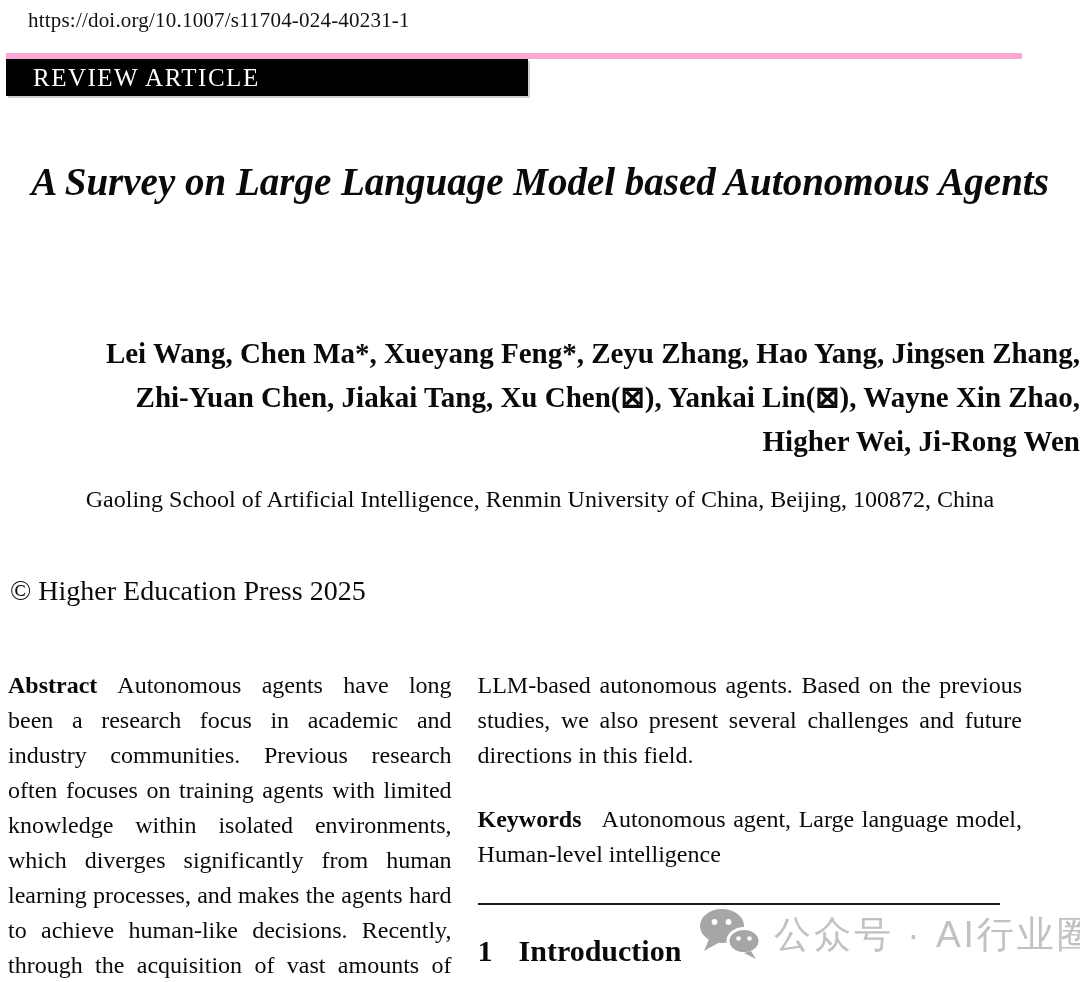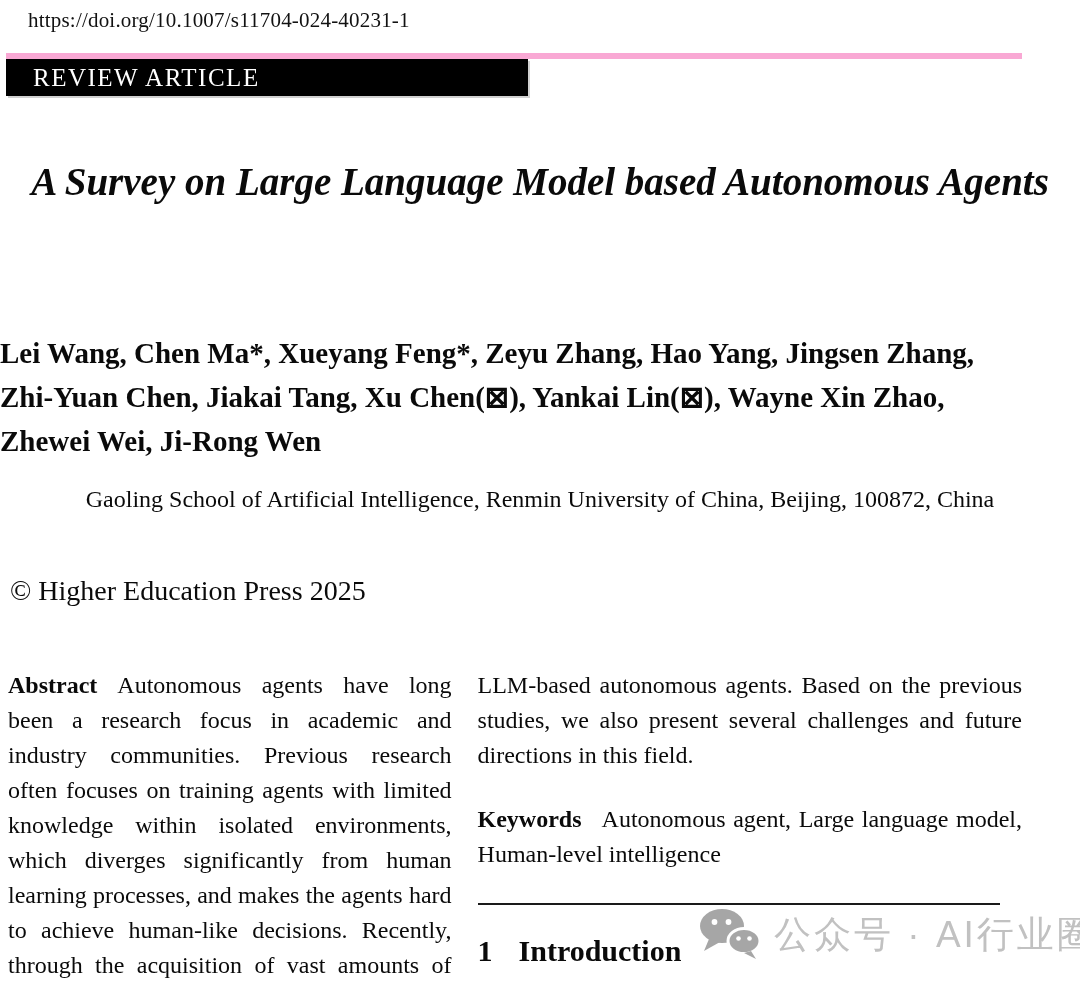--- a/index.html
+++ b/index.html
@@ -57,21 +57,21 @@
     line-height: 63px;
   }
   .title-inner { display: inline-block; max-width: 1020px; font-style: italic; }
 
   
   .authors {
     position: absolute;
     top: 331px;
     left: 0;
     right: 0;
-    text-align: left;
+    text-align: right;
     font-weight: bold;
     font-size: 29px;
     line-height: 44px;
   }
 
   
   .affiliation {
     position: absolute;
     top: 486px;
     left: 0;
@@ -158,21 +158,21 @@
     <span class="banner-bar">REVIEW ARTICLE</span>
   </div>
 
   <h1 class="title">
     <span class="title-inner">A Survey on Large Language Model based Autonomous Agents</span>
   </h1>
 
   <div class="authors">
     <div>Lei Wang, Chen Ma*, Xueyang Feng*, Zeyu Zhang, Hao Yang, Jingsen Zhang,</div>
     <div>Zhi-Yuan Chen, Jiakai Tang, Xu Chen(⊠), Yankai Lin(⊠), Wayne Xin Zhao,</div>
-    <div>Zhewei Wei, Ji-Rong Wen</div>
+    <div>Higher Wei, Ji-Rong Wen</div>
   </div>
 
   <div class="affiliation">Gaoling School of Artificial Intelligence, Renmin University of China, Beijing, 100872, China</div>
 
   <div class="copyright">© Higher Education Press 2025</div>
 
   <div class="columns">
 
     <div class="col">
       <p><span class="lead-label">Abstract</span><span>Autonomous agents have long been a research focus in academic and industry communities. Previous research often focuses on training agents with limited knowledge within isolated environments, which diverges significantly from human learning processes, and makes the agents hard to achieve human-like decisions. Recently, through the acquisition of vast amounts of web knowledge, large language models (LLMs) have shown poten-</span></p>

